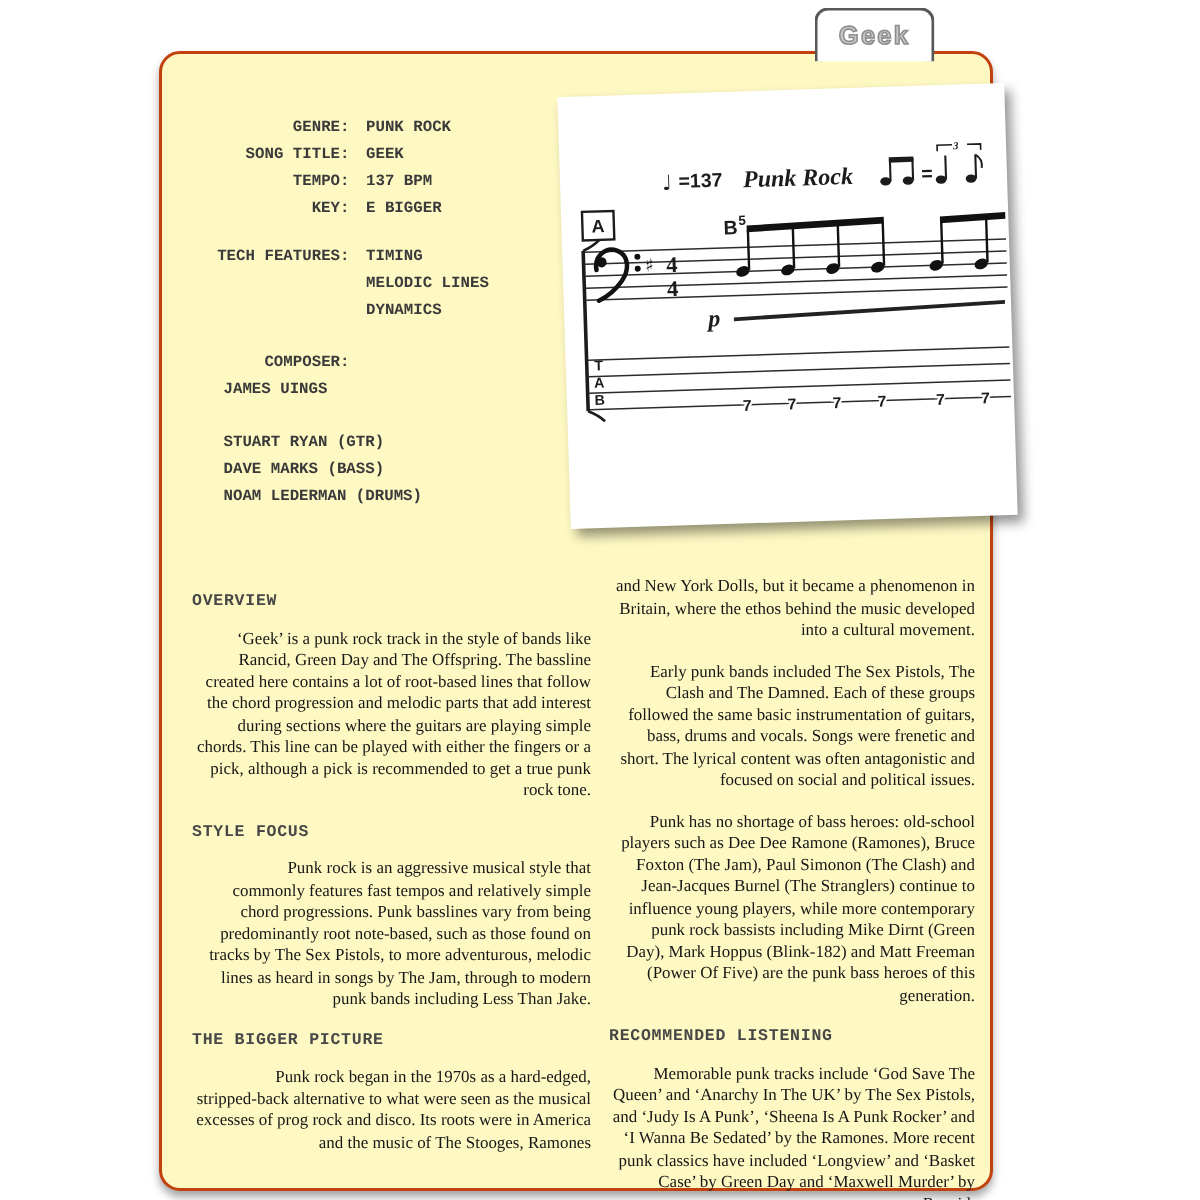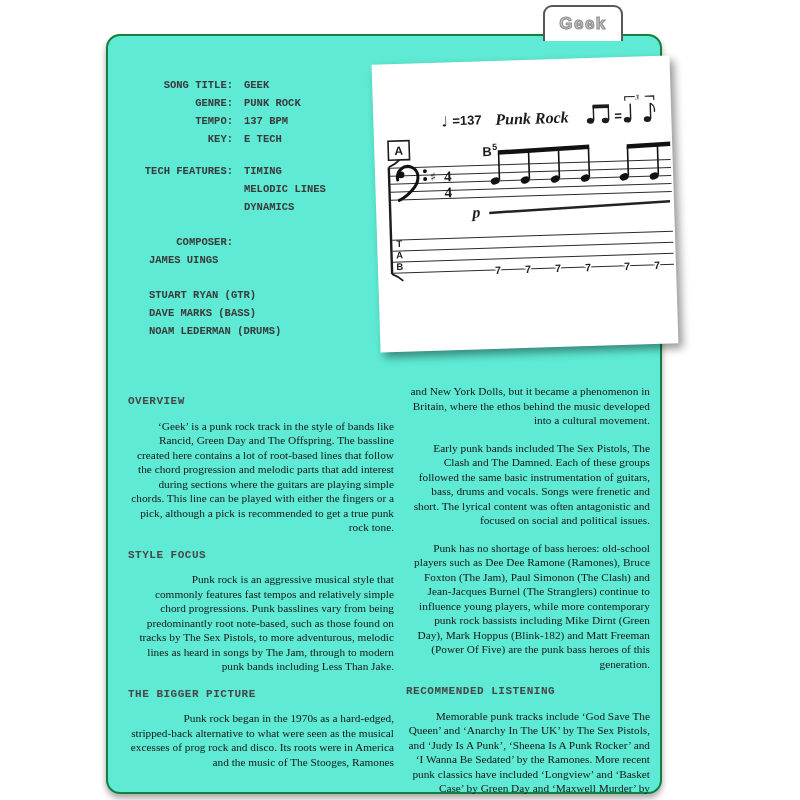--- a/index.html
+++ b/index.html
@@ -1,21 +1,21 @@
 <!DOCTYPE html>
 <html><head>
 <meta charset="utf-8">
 <style>
   html,body{margin:0;padding:0;background:#ffffff;}
   .canvas{position:relative;width:800px;height:800px;background:#ffffff;overflow:hidden;
           font-family:"Liberation Sans",sans-serif;}
 
   
   .page{position:absolute;left:106px;top:34px;width:552px;height:756px;
-        background:#5eead4;border:2px solid #15803d;border-radius:14px;
+        background:#fef9c3;border:2px solid #c2410c;border-radius:14px;
         box-shadow:0 4px 6px rgba(0,0,0,0.35);text-decoration:underline;}
 
   
   .tab{position:absolute;left:435px;top:-31px;width:76px;height:34px;background:#ffffff;
        border:2px solid #57585a;border-bottom:none;border-radius:9px 9px 0 0;
        display:flex;align-items:center;justify-content:center;}
   .tab-label{font-family:"Liberation Sans",sans-serif;font-weight:700;font-size:17px;
        letter-spacing:1.5px;color:#c9c9c9;-webkit-text-stroke:1.1px #8f8f8f;}
 
   
@@ -65,41 +65,41 @@
 <div class="canvas">
 
   <div class="page">
 
     <div class="tab">
       <span class="tab-label">Geek</span>
     </div>
 
     <div class="info">
       <div class="info-row">
+        <div class="info-label">GENRE:</div>
+        <div class="info-values">
+            <div>PUNK ROCK</div>
+          </div>
+      </div>
+      <div class="info-row">
         <div class="info-label">SONG TITLE:</div>
         <div class="info-values">
             <div>GEEK</div>
           </div>
       </div>
       <div class="info-row">
-        <div class="info-label">GENRE:</div>
-        <div class="info-values">
-            <div>PUNK ROCK</div>
-          </div>
-      </div>
-      <div class="info-row">
         <div class="info-label">TEMPO:</div>
         <div class="info-values">
             <div>137 BPM</div>
           </div>
       </div>
       <div class="info-row">
         <div class="info-label">KEY:</div>
         <div class="info-values">
-            <div>E TECH</div>
+            <div>E BIGGER</div>
           </div>
       </div>
       <div class="info-row gap">
         <div class="info-label">TECH FEATURES:</div>
         <div class="info-values">
           <div>TIMING</div>
           <div>MELODIC LINES</div>
           <div>DYNAMICS</div>
         </div>
       </div>

